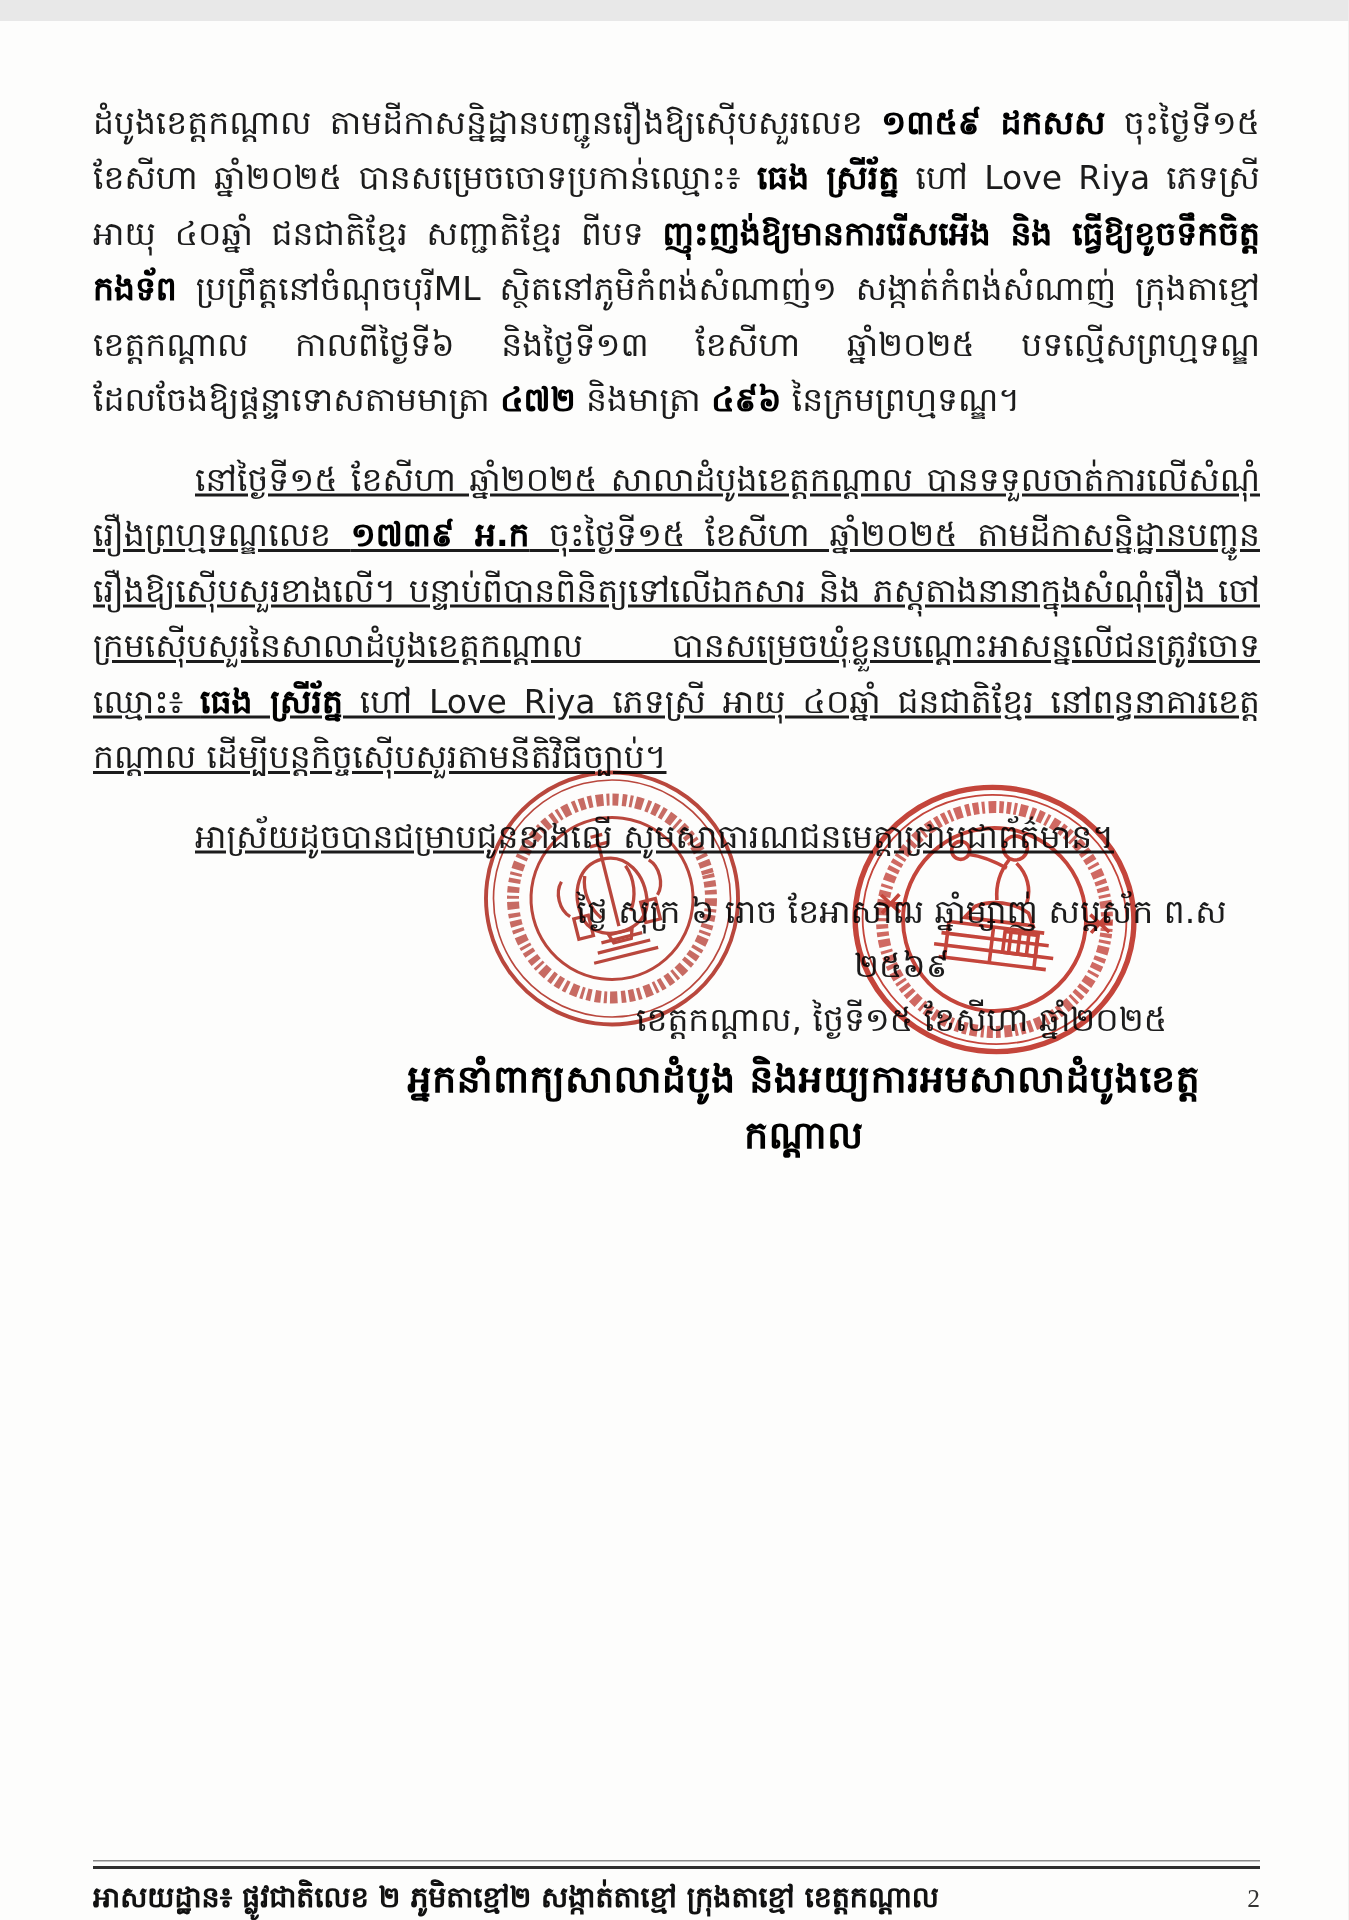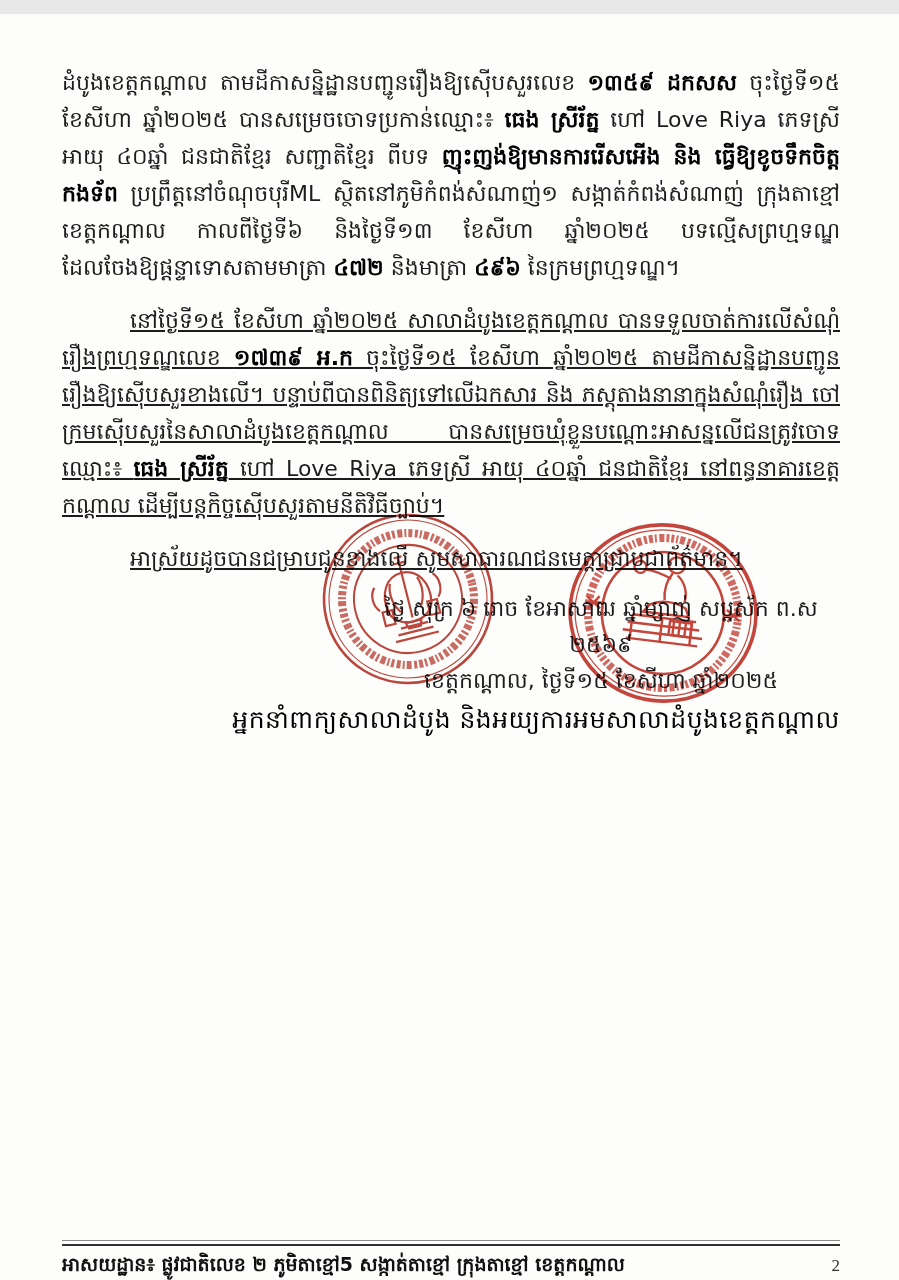--- a/index.html
+++ b/index.html
@@ -26,21 +26,21 @@
   .sign-block{
     margin-top:14px;
     margin-left:300px;
     text-align:center;
     line-height:36px;
   }
   .signer-title{
     margin-top:2px;
     margin-left:170px;
     text-align:center;
-    font-weight:normal;
+    font-weight:bold;
     font-size:25px;
     color:#000;
     letter-spacing:0.5px;
   }
   .stamp{
     position:absolute;
     mix-blend-mode:multiply;
     opacity:0.92;
     pointer-events:none;
   }
@@ -136,18 +136,18 @@
         <path d="M70,98 L70,122 M100,98 L100,122 M130,98 L130,122"></path>
         <rect x="108" y="100" width="22" height="14"></rect>
         <path d="M112,100 L112,114 M118,100 L118,114 M124,100 L124,114"></path>
       </g>
     </g>
   </svg>
 
   <div class="footer">
     <div class="footer-rule"></div>
     <div class="footer-row">
-      <span class="footer-address">អាសយដ្ឋាន៖ ផ្លូវជាតិលេខ ២ ភូមិតាខ្មៅ5 សង្កាត់តាខ្មៅ ក្រុងតាខ្មៅ ខេត្តកណ្ដាល</span>
+      <span class="footer-address">អាសយដ្ឋាន៖ ផ្លូវជាតិលេខ ២ ភូមិតាខ្មៅ២ សង្កាត់តាខ្មៅ ក្រុងតាខ្មៅ ខេត្តកណ្ដាល</span>
       <span class="page-number">2</span>
     </div>
   </div>
 
 </div>
 
 </body></html>

